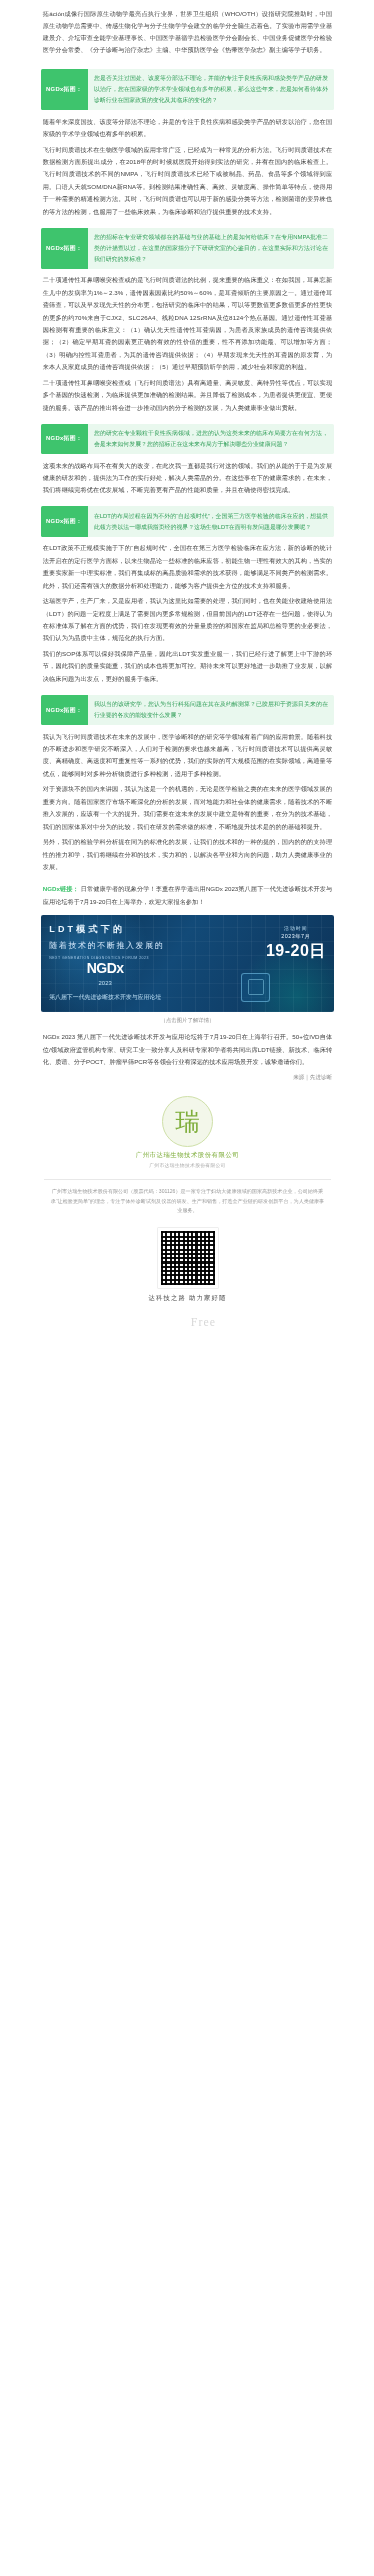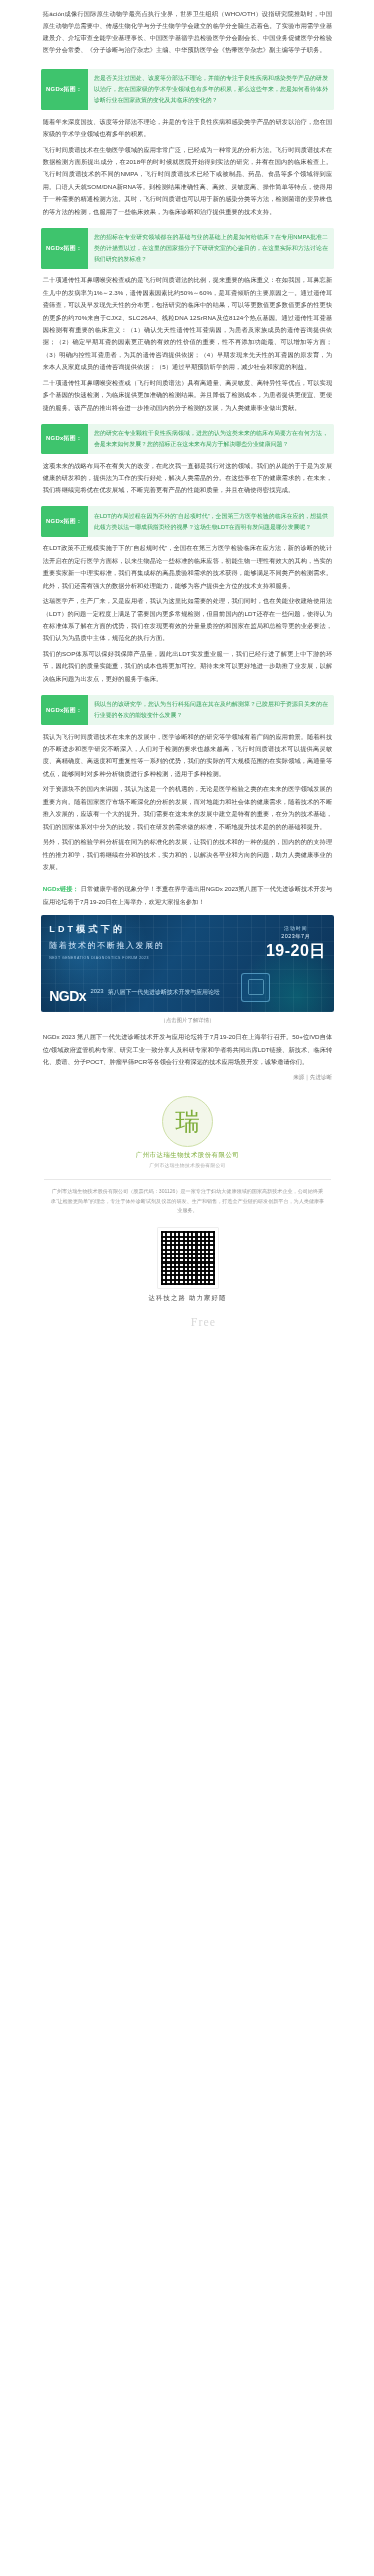--- a/index.html
+++ b/index.html
@@ -121,22 +121,23 @@
   .banner-en {
     font-size: 3.5px;
     letter-spacing: 0.5px;
     color: #9fc6e6;
     margin-top: 4.3px;
   }
   .banner-logo {
     position: absolute;
     left: 8.6px; bottom: 8.6px;
     display: flex;
-    align-items: flex-start;
+    align-items: center;
     gap: 4.3px;
+    flex-direction: column;
   }
   .banner-logo .mark {
     font-size: 14px;
     font-weight: bold;
     color: #ffffff;
     letter-spacing: -0.5px;
   }
   .banner-logo .yr {
     font-size: 5.9px;
     color: #bfe0f5;

